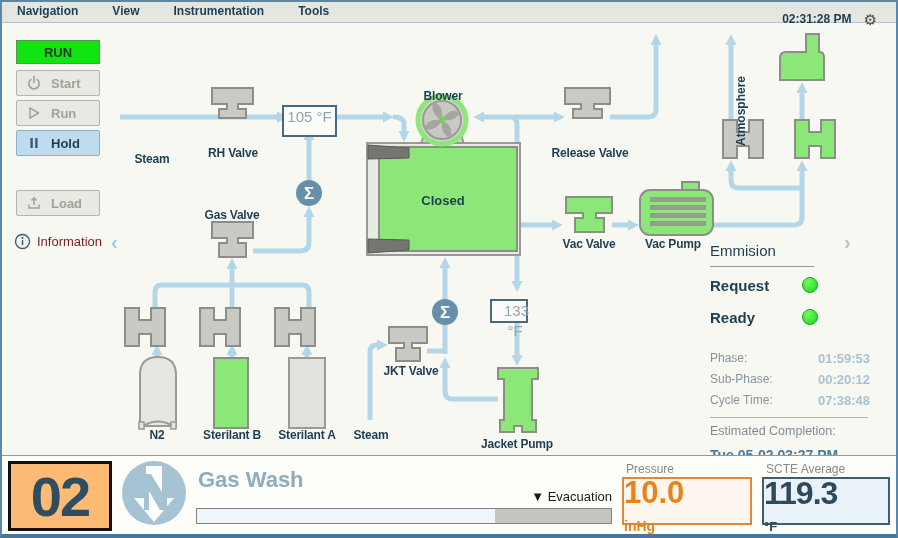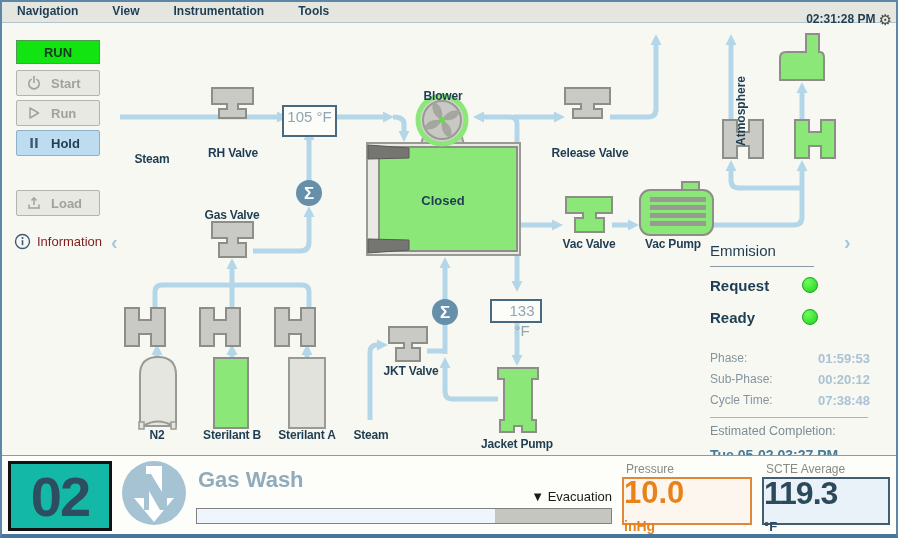--- a/index.html
+++ b/index.html
@@ -5,21 +5,21 @@
   html,body{margin:0;padding:0;background:#d8d8d4;}
   *{box-sizing:border-box;}
   .screen{position:relative;width:898px;height:538px;background:#f8f8f2;overflow:hidden;
           font-family:"Liberation Sans",sans-serif;}
   .frame{position:absolute;inset:0;border:2px solid #5d87a7;border-bottom:4px solid #46769c;z-index:60;pointer-events:none;}
 
   
   .menubar{position:absolute;left:0;top:0;width:898px;height:23px;background:#e6e6e1;
            border-bottom:1px solid #b2c3cf;display:flex;align-items:center;z-index:10;}
   .menu-item{font:bold 12px "Liberation Sans",sans-serif;color:#1e3d52;padding:0 17px;cursor:default;}
-  .menubar-right{margin-left:auto;display:flex;align-items:center;gap:3px;padding-right:6px;margin-top:16px;}
+  .menubar-right{margin-left:auto;display:flex;align-items:center;gap:12px;padding-right:21px;margin-top:16px;}
   .clock{font:bold 12px "Liberation Sans",sans-serif;color:#1e3d52;}
   .gear{font-size:15px;color:#4a4a46;line-height:1;}
 
   
   .run-status{position:absolute;left:16px;top:40px;width:84px;height:24px;background:#12e412;
               border:1px solid #4e9a4e;color:#103a1a;font:bold 13px "Liberation Sans",sans-serif;
               display:flex;align-items:center;justify-content:center;z-index:10;}
   .sbtn{position:absolute;left:16px;width:84px;height:26px;border-radius:2px;display:flex;
         align-items:center;gap:9px;padding:0 9px;font:bold 13px "Liberation Sans",sans-serif;z-index:10;}
   .sbtn.disabled{background:#e9e9e4;border:1px solid #b4b4ae;color:#a2a29a;}
@@ -49,21 +49,21 @@
   .timer-row{display:flex;height:20px;align-items:center;margin-top:1px;}
   .timer-label{font:12px "Liberation Sans",sans-serif;color:#85959e;flex:1;}
   .timer-value{font:bold 13px "Liberation Sans",sans-serif;color:#a9c3d4;width:56px;}
   .em-sep{border:none;border-top:1px solid #b4b4ae;margin:7px 0 6px 0;width:158px;}
   .completion-label{font:12.5px "Liberation Sans",sans-serif;color:#7d8d95;}
   .completion-value{font:bold 14px "Liberation Sans",sans-serif;color:#4a7c9c;margin-top:9px;}
 
   
   .footer{position:absolute;left:0;top:455px;width:898px;height:81px;background:#fdfdfa;
           border-top:1px solid #98988f;z-index:20;}
-  .step-box{position:absolute;left:8px;top:5px;width:104px;height:70px;background:#14b8a6;
+  .step-box{position:absolute;left:8px;top:5px;width:104px;height:70px;background:#fdba74;
             border:3px solid #111;display:flex;align-items:center;justify-content:center;
             font:bold 56px "Liberation Sans",sans-serif;color:#2e4d60;letter-spacing:-2px;}
   .brand{position:absolute;left:120px;top:4px;}
   .cycle-name{position:absolute;left:198px;top:11px;font:bold 22px "Liberation Sans",sans-serif;color:#8fabbc;}
   .phase-select{position:absolute;left:400px;top:33px;width:212px;text-align:right;
                 font:13px "Liberation Sans",sans-serif;color:#1a1a1a;cursor:pointer;}
   .progress-track{position:absolute;left:196px;top:52px;width:416px;height:16px;background:#eef5fb;
                   border:1px solid #828282;overflow:hidden;}
   .progress-thumb{position:absolute;top:0;height:100%;background:#c6c6c1;}
   .gauge-label{position:absolute;font:12px "Liberation Sans",sans-serif;color:#8a8a84;}
@@ -230,21 +230,21 @@
   <div class="lbl" style="left:638px;top:237px;width:70px;">Vac Pump</div>
   <div class="lbl" style="left:380px;top:364px;width:62px;">JKT Valve</div>
   <div class="lbl" style="left:477px;top:437px;width:80px;">Jacket Pump</div>
   <div class="lbl" style="left:344px;top:428px;width:54px;">Steam</div>
   <div class="lbl" style="left:132px;top:428px;width:50px;">N2</div>
   <div class="lbl" style="left:202px;top:428px;width:60px;">Sterilant B</div>
   <div class="lbl" style="left:277px;top:428px;width:60px;">Sterilant A</div>
   <div class="chamber-state">Closed</div>
 
   <div class="readout" style="left:282px;top:105px;width:55px;height:32px;line-height:20px;">105 °F</div>
-  <div class="readout" style="left:490px;top:299px;width:52px;height:24px;line-height:20px;padding-left:12px;">133 °F</div>
+  <div class="readout" style="left:490px;top:299px;width:38px;height:24px;line-height:20px;padding-left:12px;">133 °F</div>
 
   <div class="emission">
     <div class="emission-title">Emmision</div>
     <div class="ind-row">
       <span class="ind-label">Request</span>
       <span class="lamp"></span>
     </div>
     <div class="ind-row">
       <span class="ind-label">Ready</span>
       <span class="lamp"></span>

